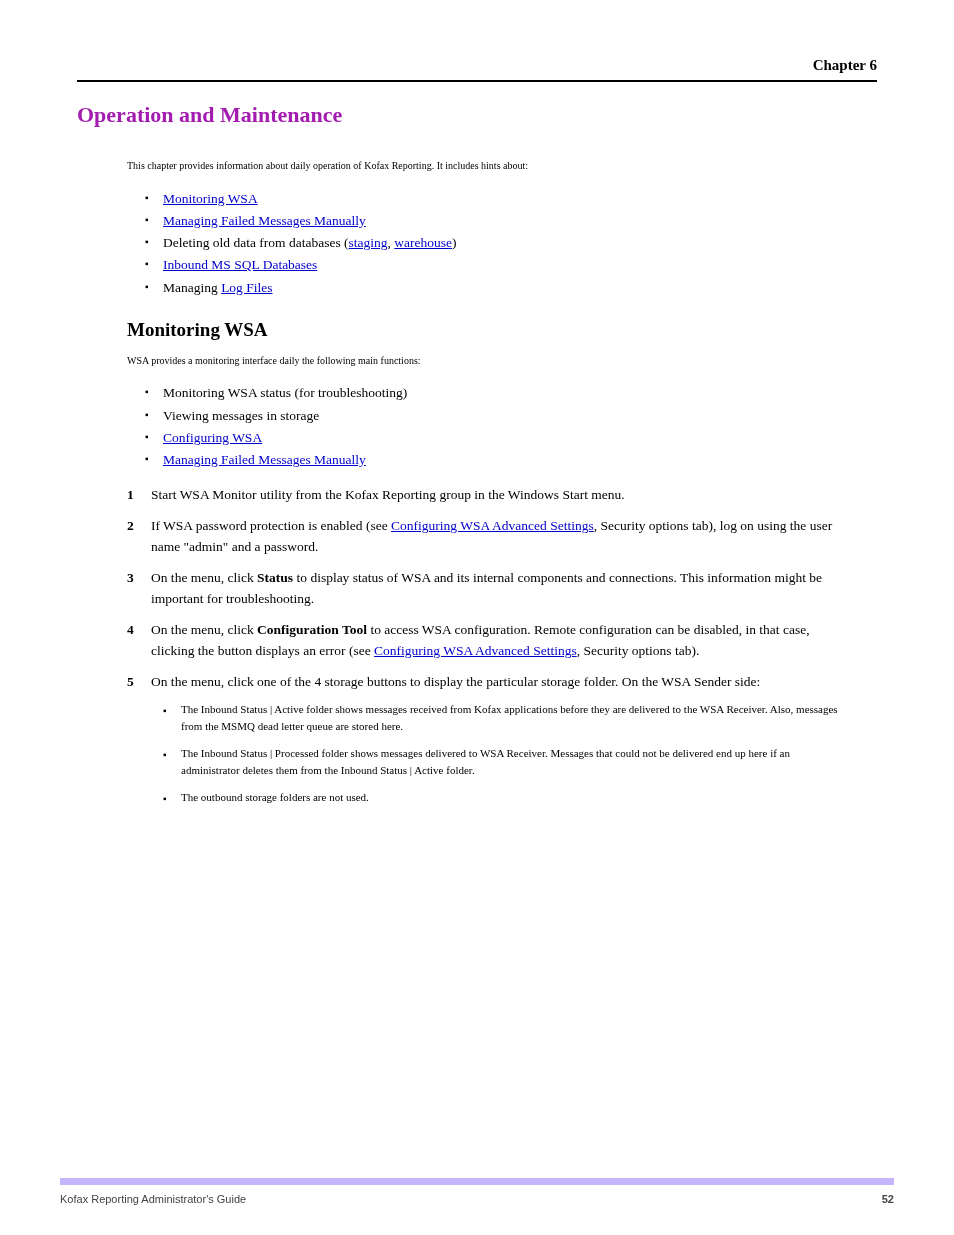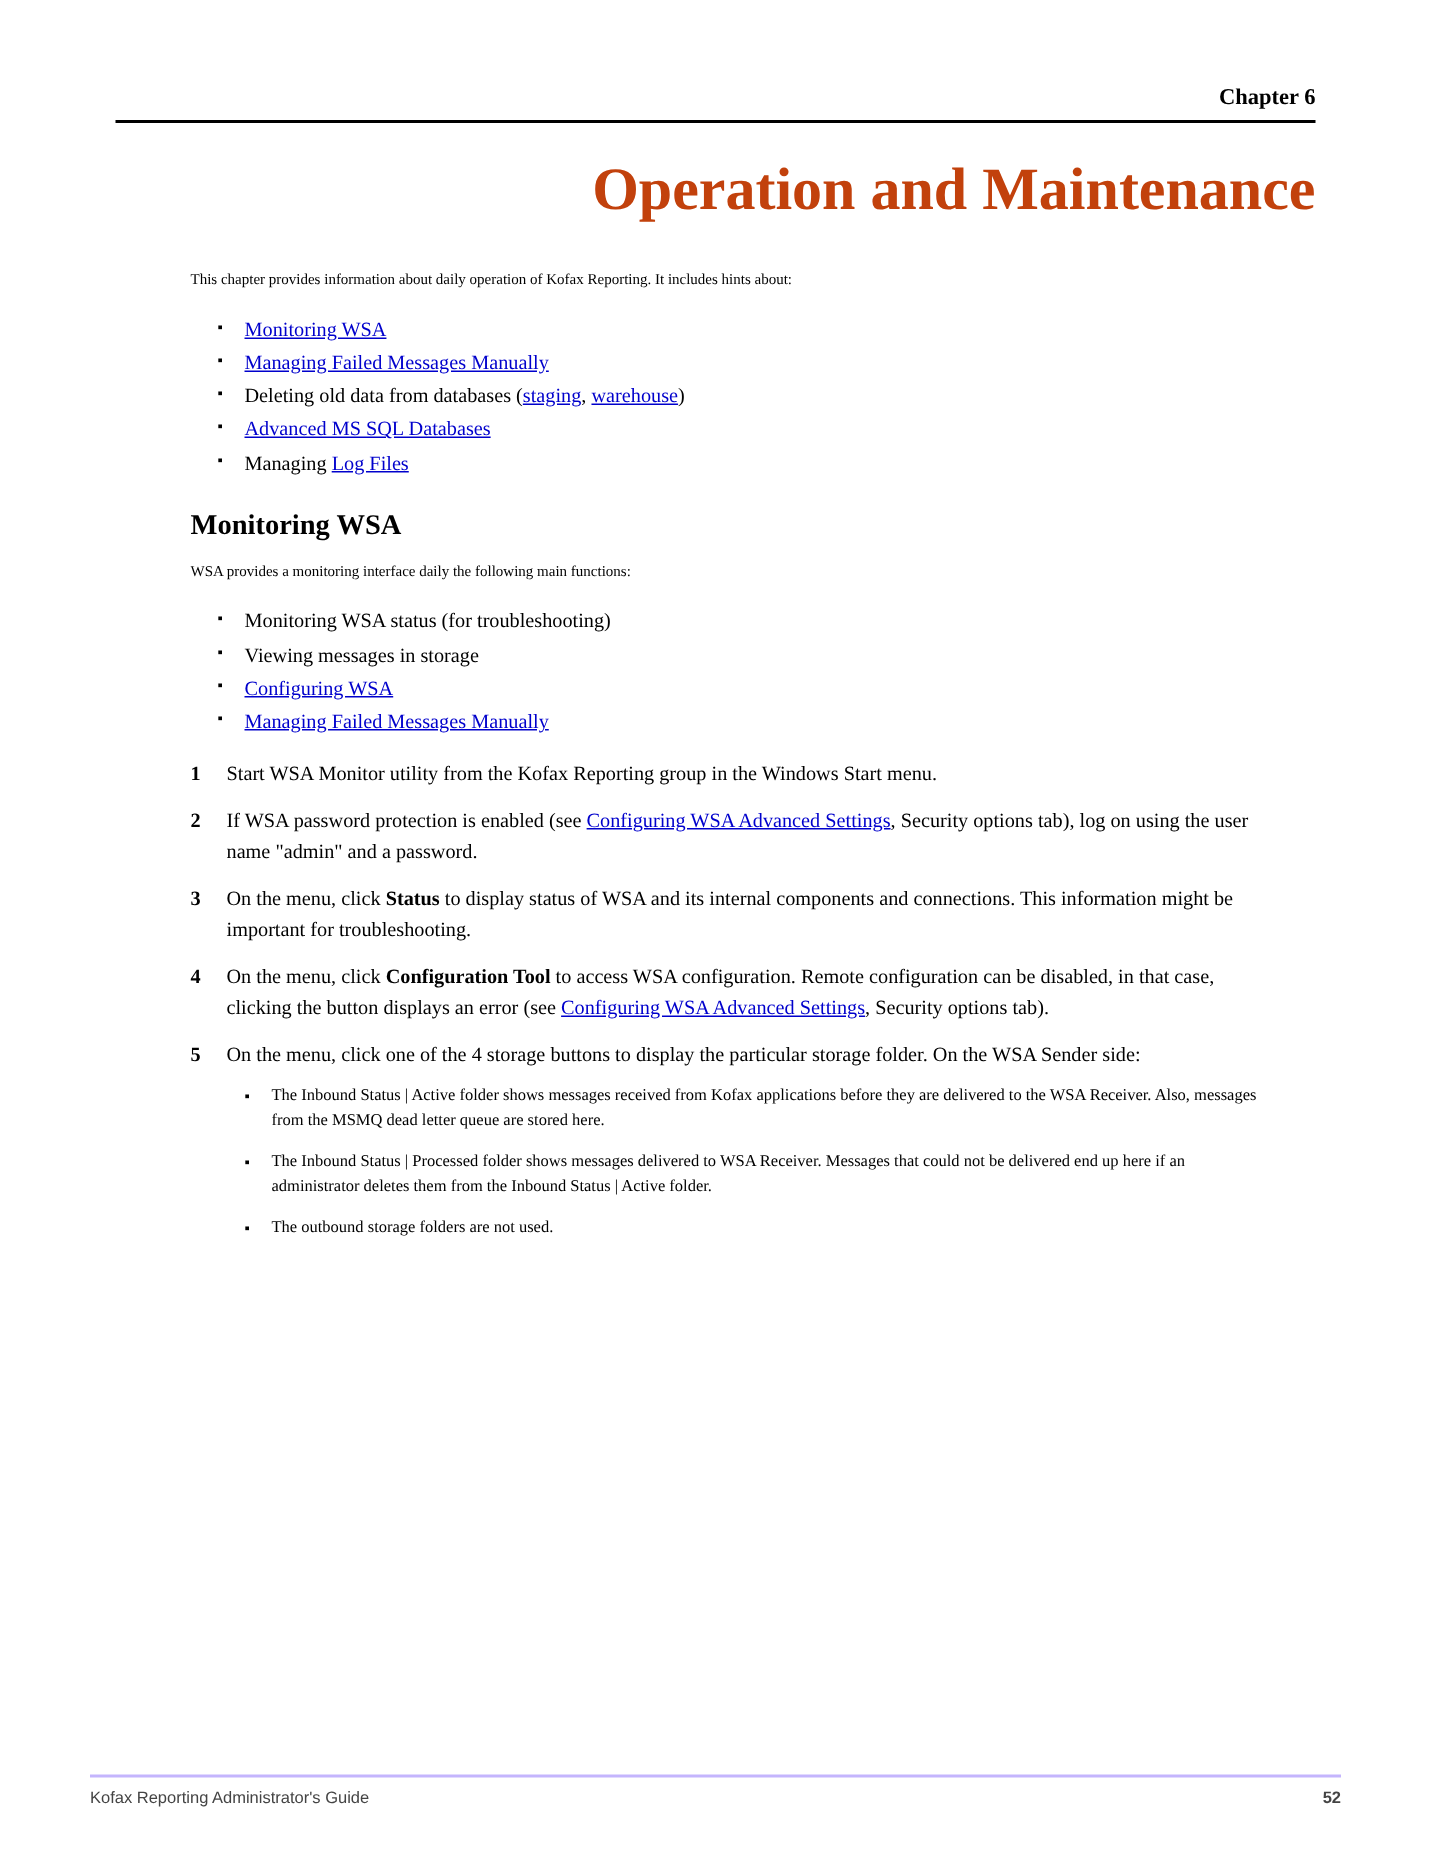--- a/index.html
+++ b/index.html
@@ -38,25 +38,25 @@
       color: #000;
     }
 
     .chapter-divider {
       border: none;
       border-top: 2px solid #000;
       margin: 6px 60px 0 60px;
     }
 
     .chapter-title {
-      text-align: right;
-      font-family: "Times New Roman", Times, serif;
-      font-size: 40px;
-      font-weight: bold;
-      color: #c2410c;
+      text-align: left;
+      font-family: "Times New Roman", Times, serif;
+      font-size: 22px;
+      font-weight: bold;
+      color: #a21caf;
       padding: 20px 60px 30px 60px;
     }
 
     
     .content {
       padding: 0 90px 0 110px;
     }
 
     .intro-text {
       font-size: 10px;
@@ -154,21 +154,21 @@
 
     
     .footer {
       position: absolute;
       bottom: 30px;
       left: 60px;
       right: 60px;
       display: flex;
       justify-content: space-between;
       align-items: center;
-      border-top: 2px solid #c4b5fd;
+      border-top: 7px solid #c4b5fd;
       padding-top: 8px;
     }
 
     .footer-left {
       font-size: 11px;
       color: #444;
       font-family: Arial, sans-serif;
     }
 
     .footer-right {
@@ -203,21 +203,21 @@
       <li>
         <a href="#monitoring-wsa">Monitoring WSA</a>
       </li>
       <li>
         <a href="#managing-failed">Managing Failed Messages Manually</a>
       </li>
       <li>
         Deleting old data from databases (<a href="#staging">staging</a>, <a href="#warehouse">warehouse</a>)
       </li>
       <li>
-        <a href="#managing-sql">Advanced MS SQL Databases</a>
+        <a href="#managing-sql">Inbound MS SQL Databases</a>
       </li>
       <li>
         Managing <a href="#log-files">Log Files</a>
       </li>
     </ul>
 
     <h2 class="section-heading" id="monitoring-wsa">Monitoring WSA</h2>
 
     <p class="intro-text">WSA provides a monitoring interface daily the following main functions:</p>
 

